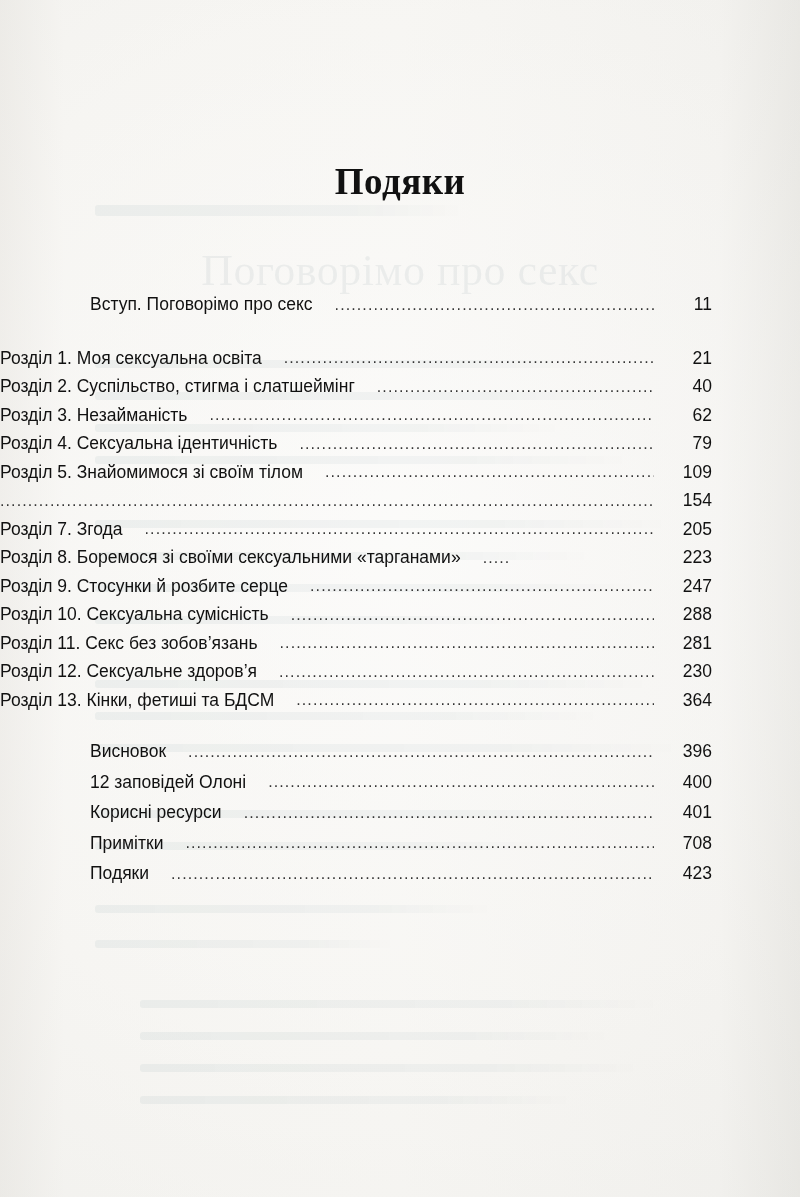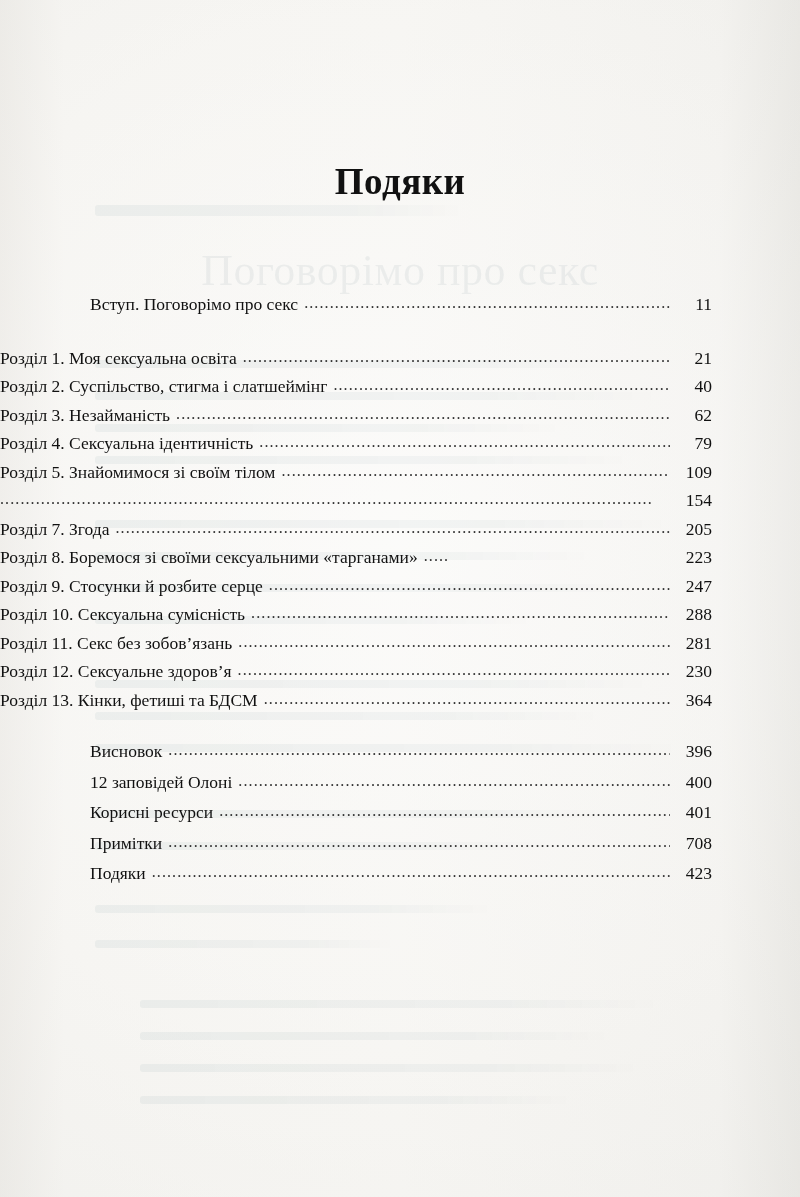--- a/index.html
+++ b/index.html
@@ -73,28 +73,29 @@
   .toc-group {
     padding: 0;
     margin: 0;
   }
   .group-intro { margin-top: 93px; }
   .group-chapters { margin-top: 36px; }
   .group-back { margin-top: 34px; }
 
   .toc-row {
     display: flex;
-    align-items: flex-start;
-    font-family: Liberation Serif, serif;
+    align-items: flex-end;
+    font-family: Liberation Sans, sans-serif;
     font-size: 17.5px;
     color: #111;
     line-height: 1.0;
     padding: 0;
     margin: 0 0 11.5px 0;
     white-space: nowrap;
+    gap: 16px;
   }
   .group-chapters .toc-row { margin-bottom: 11px; }
   .group-back .toc-row { margin-bottom: 13px; }
 
   .toc-row .label {
     padding-right: 6px;
     flex: 0 0 auto;
   }
   .toc-row .dots {
     flex: 1 1 auto;

